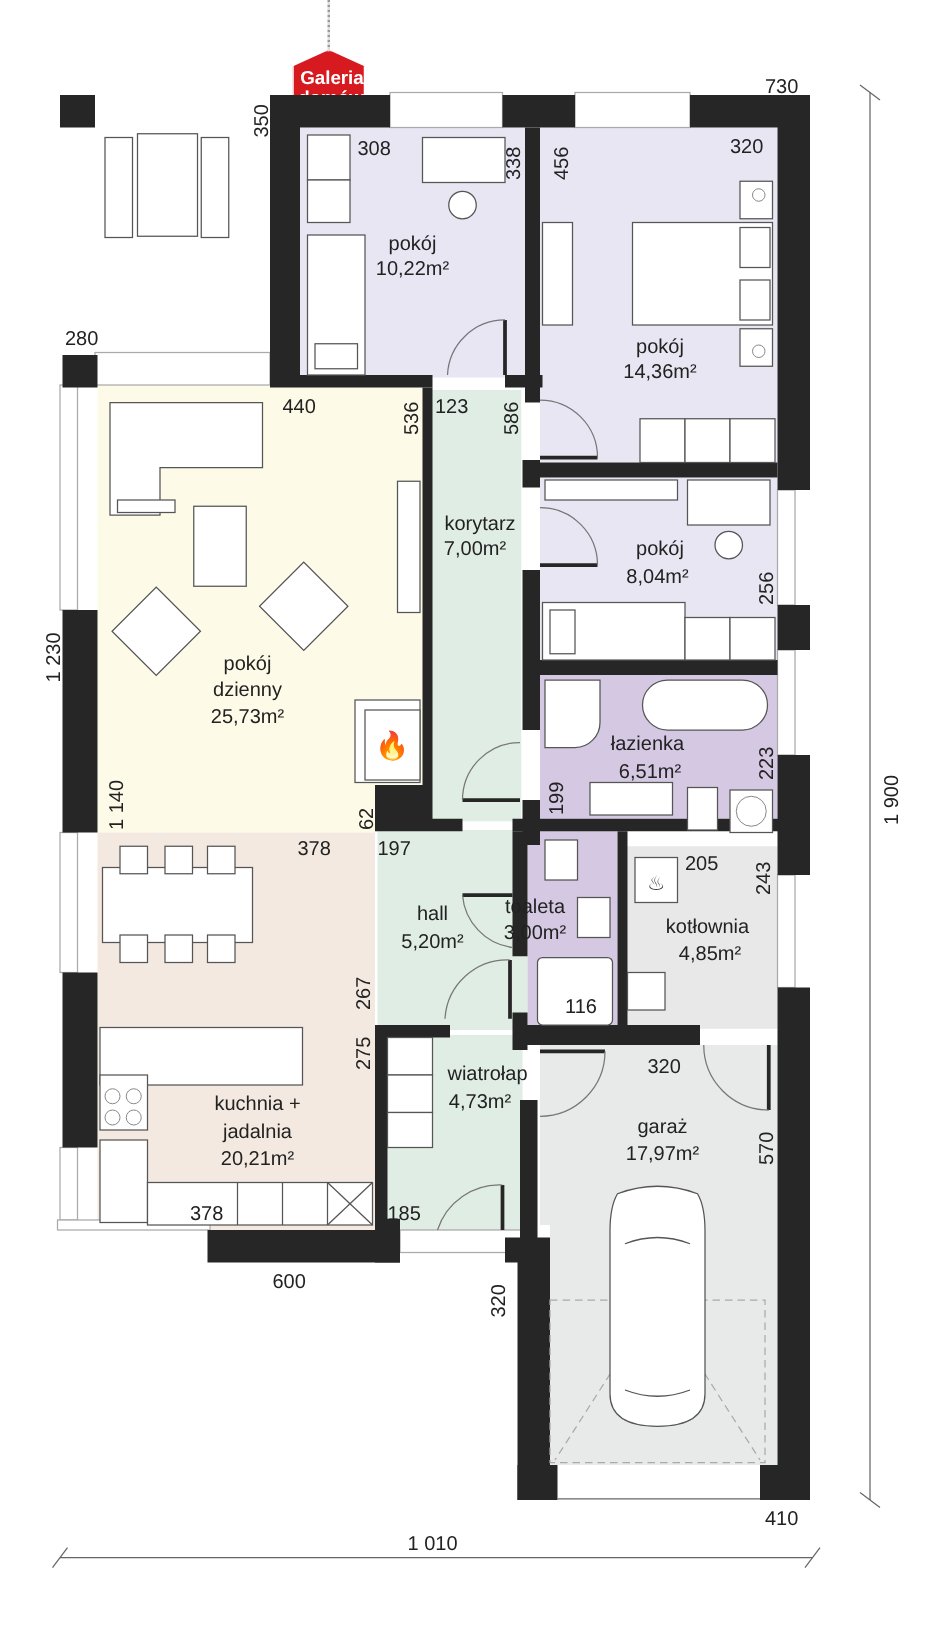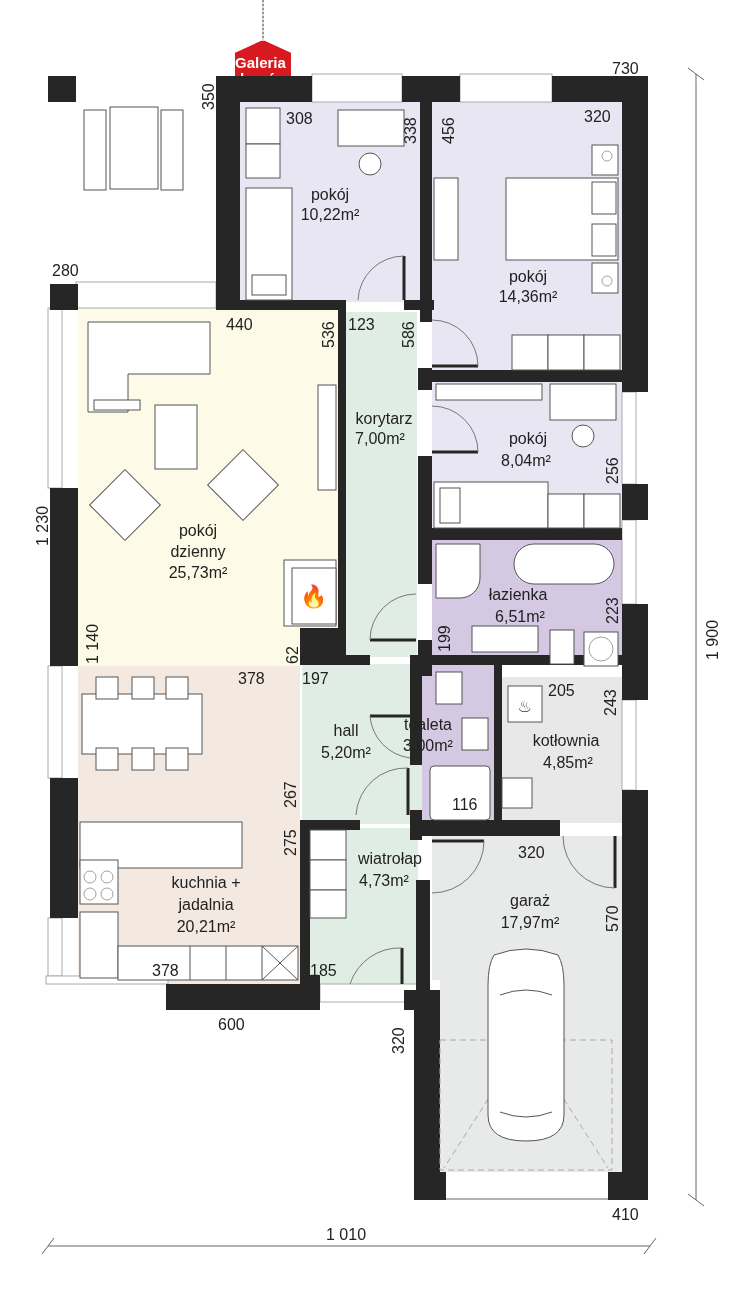--- a/index.html
+++ b/index.html
@@ -11,21 +11,21 @@
   .line { fill:none; stroke:#555; stroke-width:1; }
   .thin { fill:none; stroke:#888; stroke-width:0.8; }
   .win  { fill:#ffffff; stroke:#aaa; stroke-width:1; }
   .door-leaf { stroke:#262626; stroke-width:3; }
   .door-arc { fill:none; stroke:#777; stroke-width:1; }
   .room-label { font-size:16px; fill:#222; text-anchor:middle; }
   .dim { font-size:16px; fill:#222; }
   .dimline { stroke:#666; stroke-width:1; }
   .badge {
     position:absolute; left:234px; top:40px; width:58px; height:60px;
-    background:#d71920; color:#fff; text-align:left;
+    background:#d71920; color:#fff; text-align:right;
     font-family:"Liberation Sans", sans-serif; font-weight:bold;
     font-size:15px; line-height:16px;
     clip-path: polygon(0 22%, 50% 0, 100% 22%, 100% 100%, 0 100%);
     padding-top:14px; box-sizing:border-box;
     border:1px solid #fff;
   }
   .badge-cord { position:absolute; left:262px; top:0; width:2px; height:42px;
     background:repeating-linear-gradient(#999 0 2px, #ddd 2px 4px); }
 </style>
 </head>

